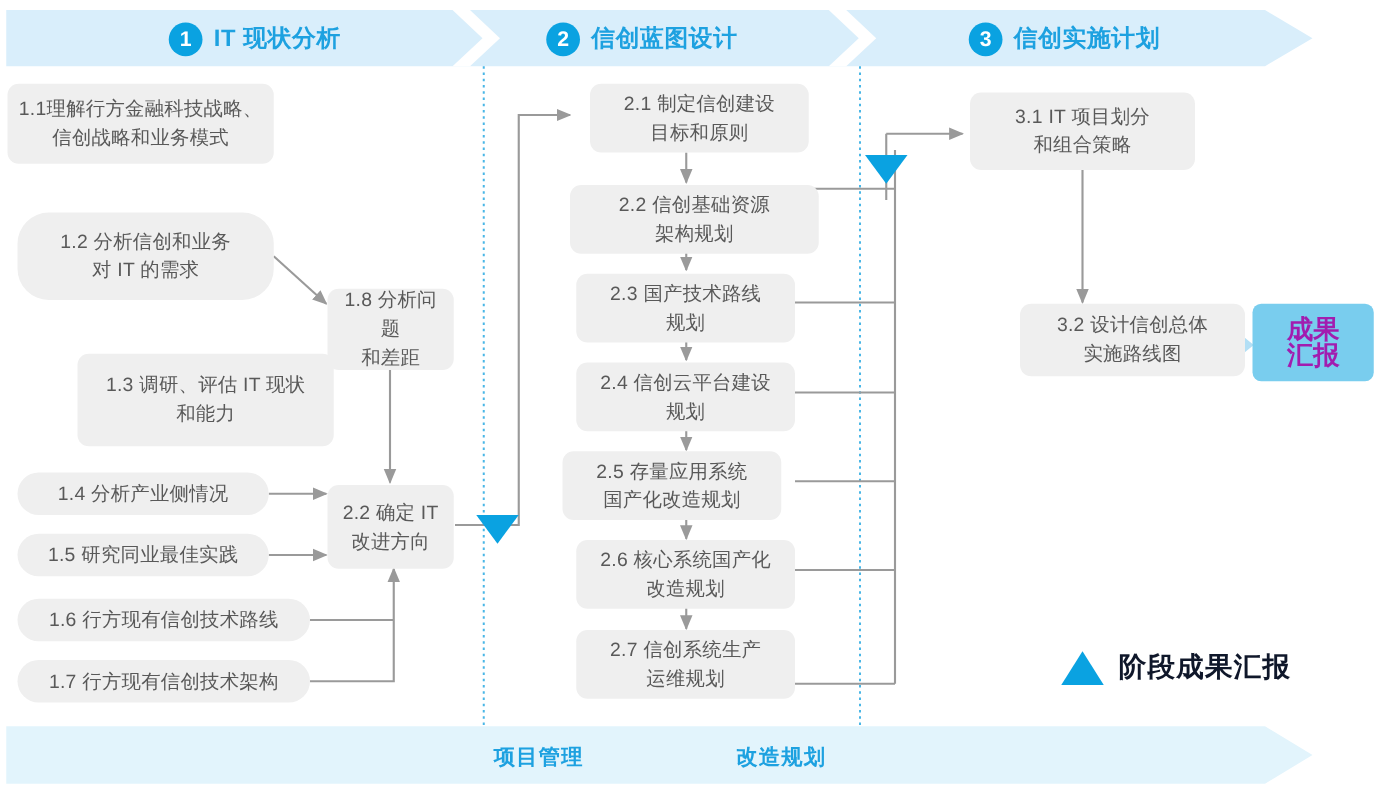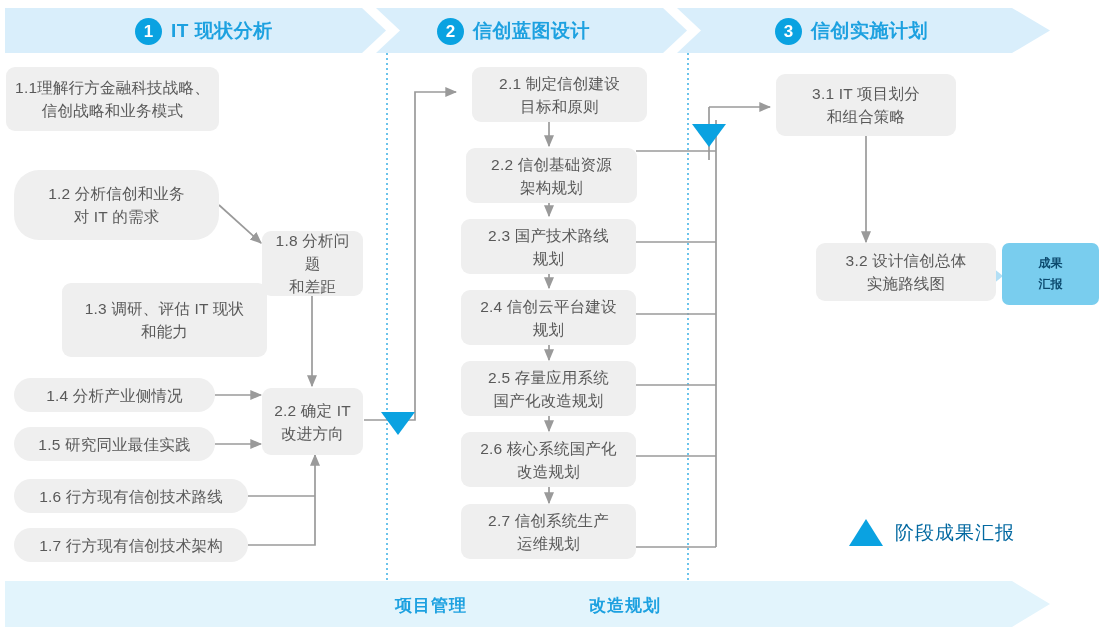--- a/index.html
+++ b/index.html
@@ -70,22 +70,22 @@
     padding: 2px 7px;
     letter-spacing: .2px;
   }
   .box.pill { border-radius: 17px; }
   .box-text { display: block; }
   
   .result-chip {
     position: absolute;
     background: #79cdee;
     border-radius: 7px;
-    color: #0c4a6e;
-    font-size: 12px;
+    color: #a21caf;
+    font-size: 21px;
     font-weight: bold;
     line-height: 21px;
     display: flex;
     align-items: center;
     justify-content: center;
     text-align: center;
   }
   
   .legend {
     position: absolute;
@@ -93,23 +93,23 @@
     align-items: center;
     gap: 12px;
   }
   .legend-tri {
     width: 0; height: 0;
     border-left: 17px solid transparent;
     border-right: 17px solid transparent;
     border-bottom: 27px solid #0aa2e1;
   }
   .legend-text {
-    color: #0369a1;
-    font-size: 19px;
-    font-weight: normal;
+    color: #0f172a;
+    font-size: 22px;
+    font-weight: bold;
     letter-spacing: 1px;
     white-space: nowrap;
   }
   
   .footer-label {
     position: absolute;
     color: #1da1e0;
     font-size: 17px;
     font-weight: bold;
     letter-spacing: 1px;
@@ -256,39 +256,39 @@
       <span class="box-text">改进方向</span>
     </span>
   </div>
 
   <div class="box" style="left:472px; top:67px; width:175px; height:55px;">
     <span>
       <span class="box-text">2.1 制定信创建设</span>
       <span class="box-text">目标和原则</span>
     </span>
   </div>
-  <div class="box" style="left:466px; top:148px; width:171px; height:55px;">
+  <div class="box" style="left:456px; top:148px; width:199px; height:55px;">
     <span>
       <span class="box-text">2.2 信创基础资源</span>
       <span class="box-text">架构规划</span>
     </span>
   </div>
   <div class="box" style="left:461px; top:219px; width:175px; height:55px;">
     <span>
       <span class="box-text">2.3 国产技术路线</span>
       <span class="box-text">规划</span>
     </span>
   </div>
   <div class="box" style="left:461px; top:290px; width:175px; height:55px;">
     <span>
       <span class="box-text">2.4 信创云平台建设</span>
       <span class="box-text">规划</span>
     </span>
   </div>
-  <div class="box" style="left:461px; top:361px; width:175px; height:55px;">
+  <div class="box" style="left:450px; top:361px; width:175px; height:55px;">
     <span>
       <span class="box-text">2.5 存量应用系统</span>
       <span class="box-text">国产化改造规划</span>
     </span>
   </div>
   <div class="box" style="left:461px; top:432px; width:175px; height:55px;">
     <span>
       <span class="box-text">2.6 核心系统国产化</span>
       <span class="box-text">改造规划</span>
     </span>

